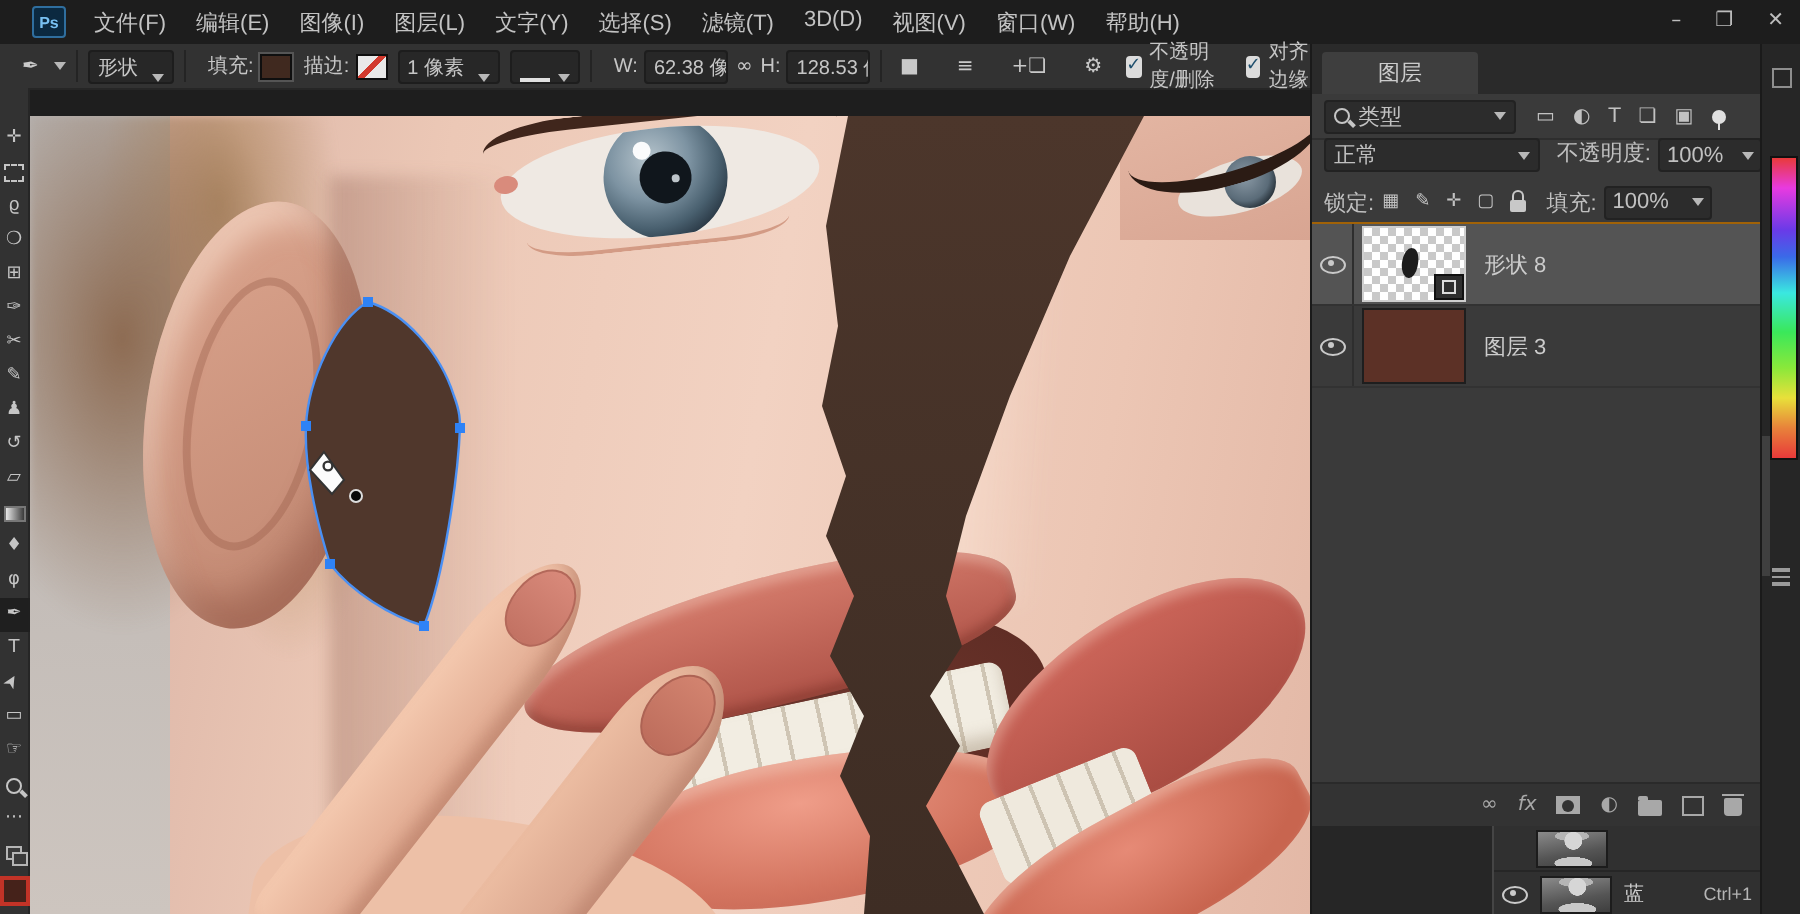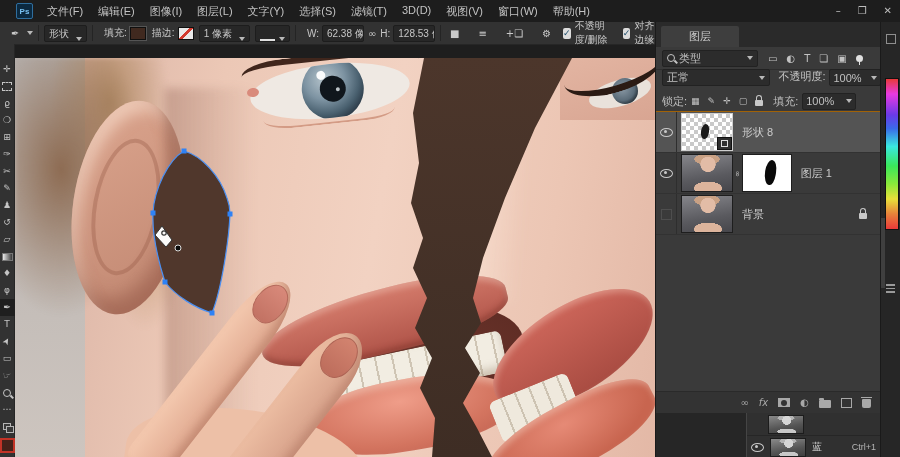--- a/index.html
+++ b/index.html
@@ -478,34 +478,22 @@
             <span class="badge">
               <i></i>
             </span>
           </div>
           <span class="layer-name">形状 8</span>
         </div>
         <div class="layer-row">
           <div class="eye-cell">
             <span class="eye"></span>
           </div>
-          <div class="thumb thumb-photo"></div>
-          <span class="chainlink glyph">∞</span>
-          <div class="maskthumb">
-            <div class="maskblob"></div>
-          </div>
-          <span class="layer-name">图层 1</span>
-        </div>
-        <div class="layer-row">
-          <div class="eye-cell">
-            <span class="hiddenbox"></span>
-          </div>
-          <div class="thumb thumb-photo"></div>
-          <span class="layer-name">背景</span>
-          <span class="padlock row-lock"></span>
+          <div class="thumb thumb-solid"></div>
+          <span class="layer-name">图层 3</span>
         </div>
       </div>
     <div id="p-footer" class="abs">
         <span class="fglyph glyph reg">∞</span>
         <span class="fglyph glyph">fx</span>
         <span class="maskicon"></span>
         <span class="fglyph glyph reg">◐</span>
         <span class="foldericon"></span>
         <span class="newlayericon"></span>
         <span class="trashicon"></span>

